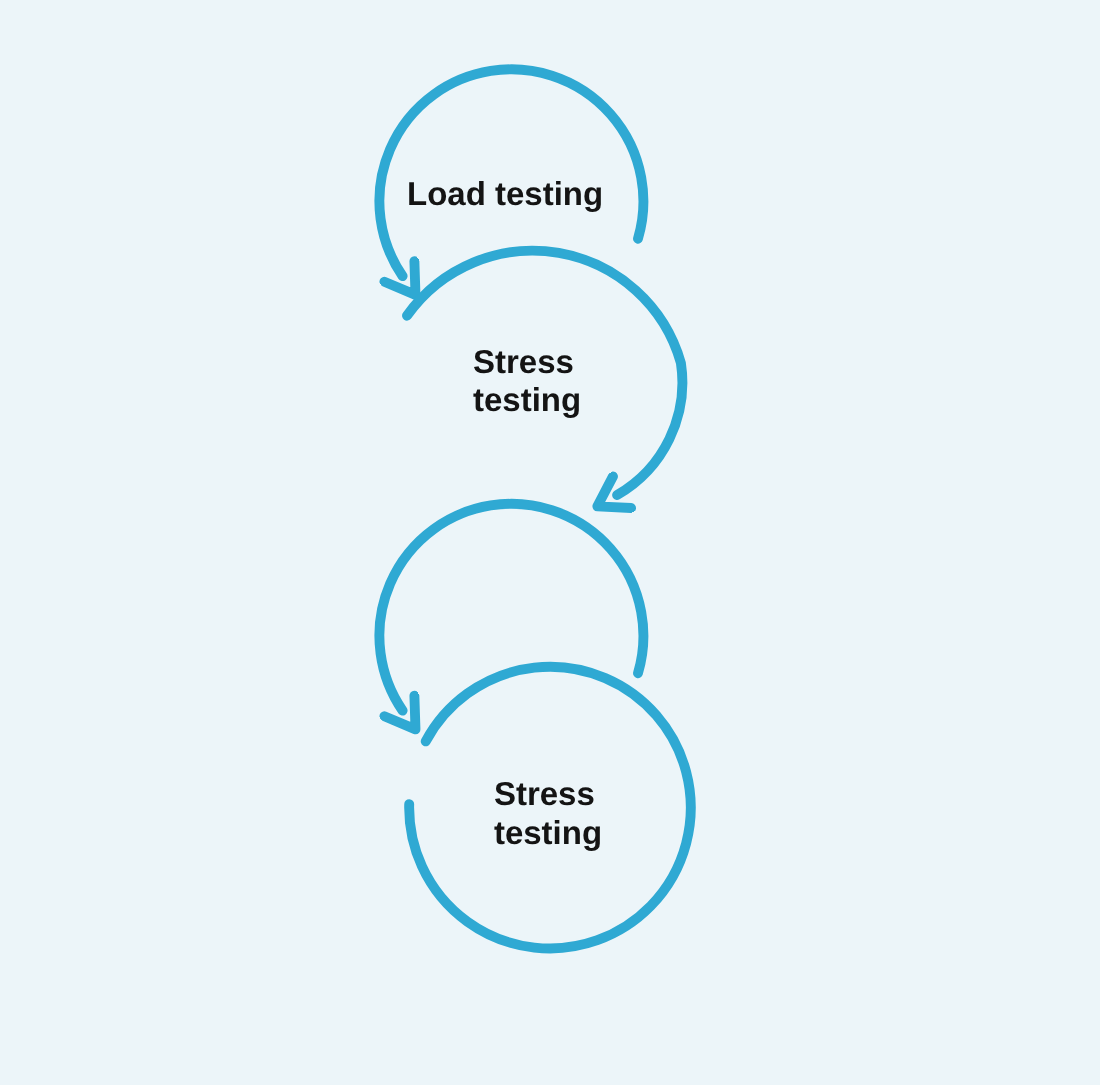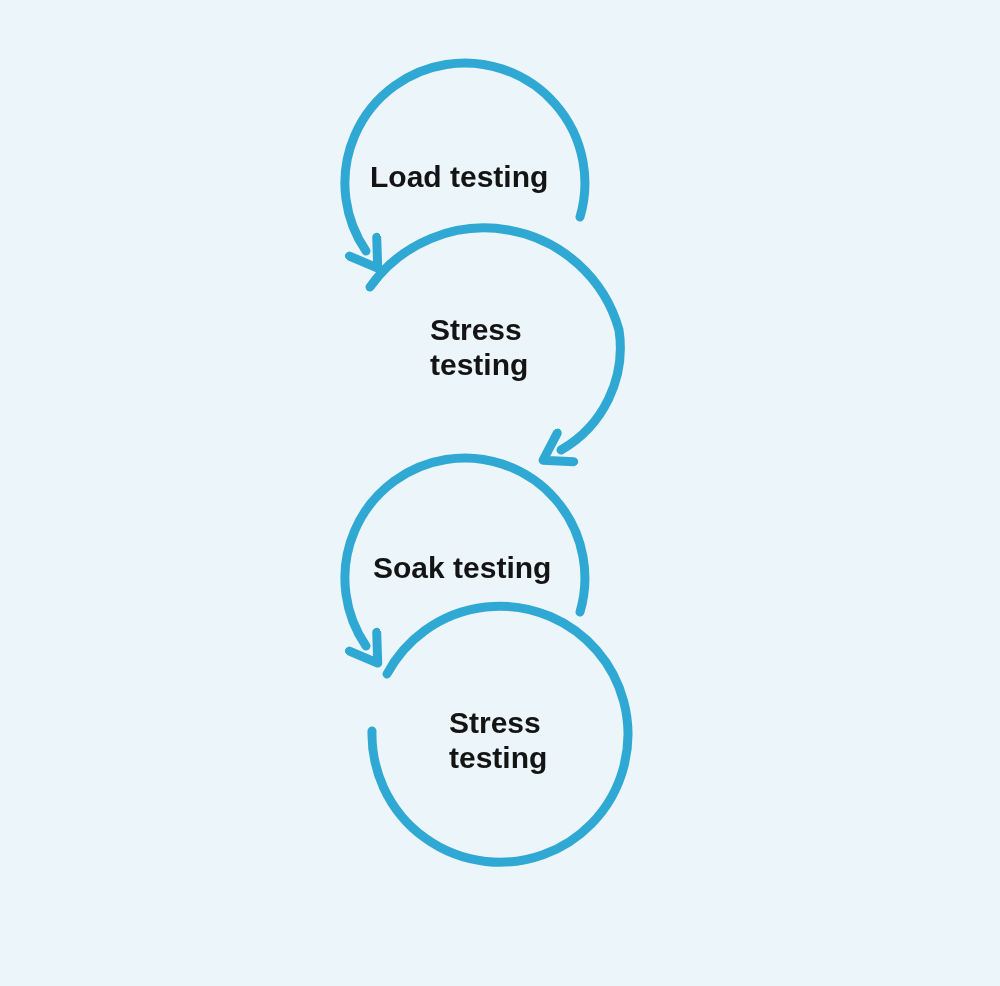--- a/index.html
+++ b/index.html
@@ -69,22 +69,19 @@
 
   <div class="label" id="label-load">
     <span>Load testing</span>
   </div>
 
   <div class="label" id="label-stress">
     <span>Stress</span>
     <span>testing</span>
   </div>
 
-  <div class="label" id="label-soak">
-    <span>Soak testing</span>
-  </div>
 
   <div class="label" id="label-volume">
     <span>Stress</span>
     <span>testing</span>
   </div>
 
 </div>
 
 </body></html>

